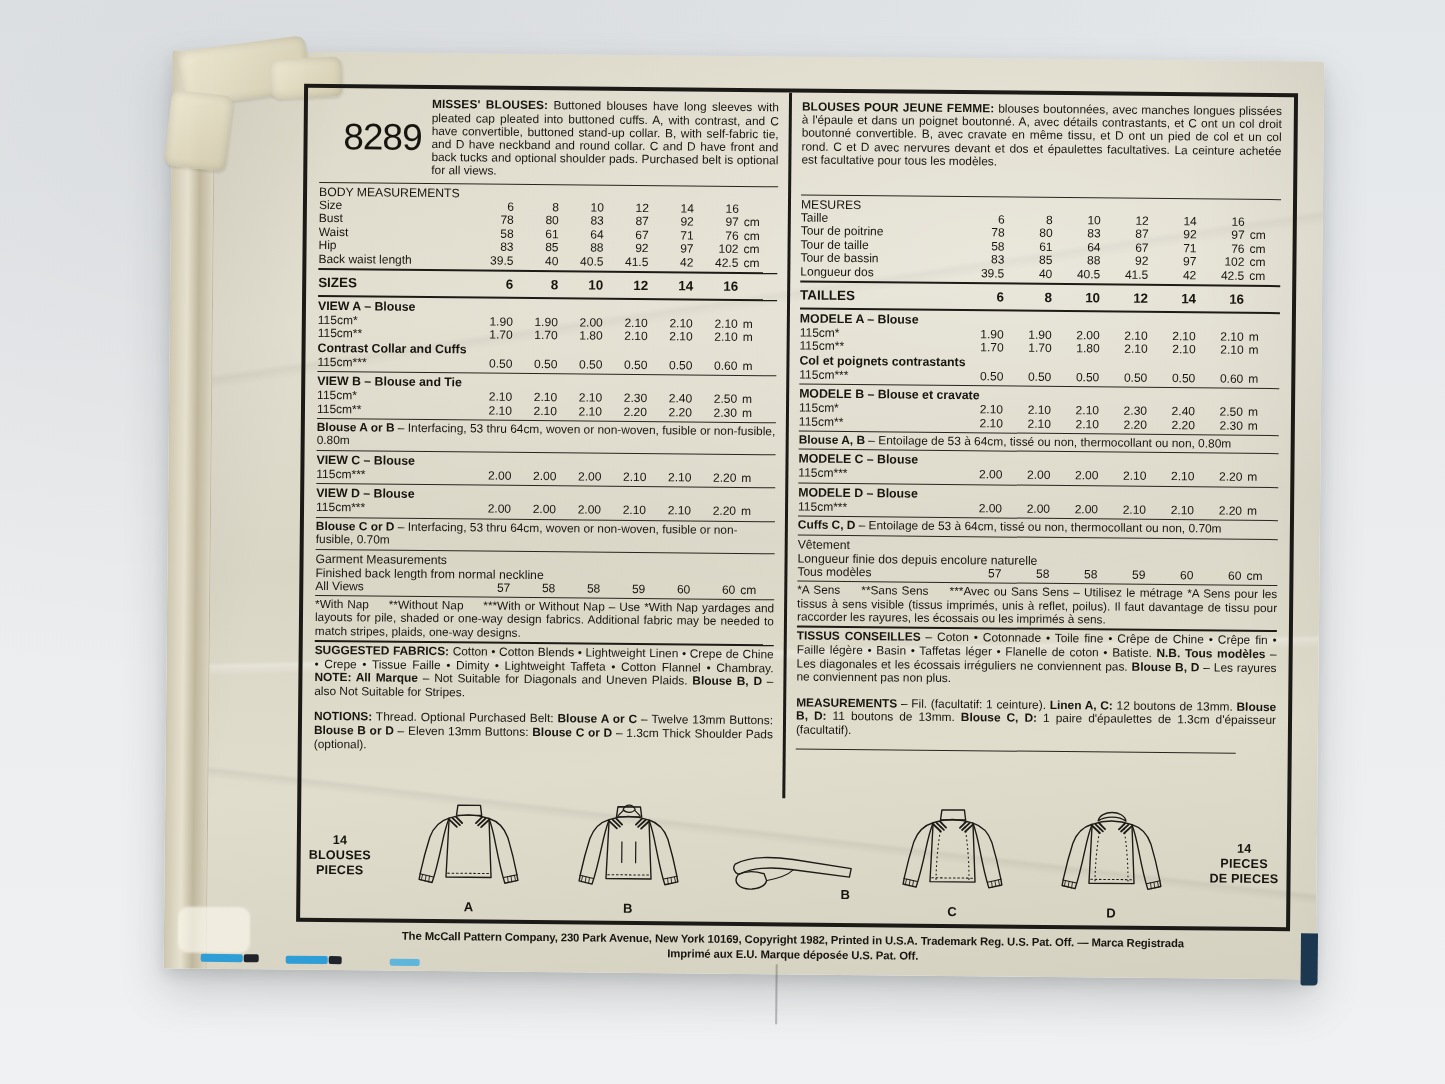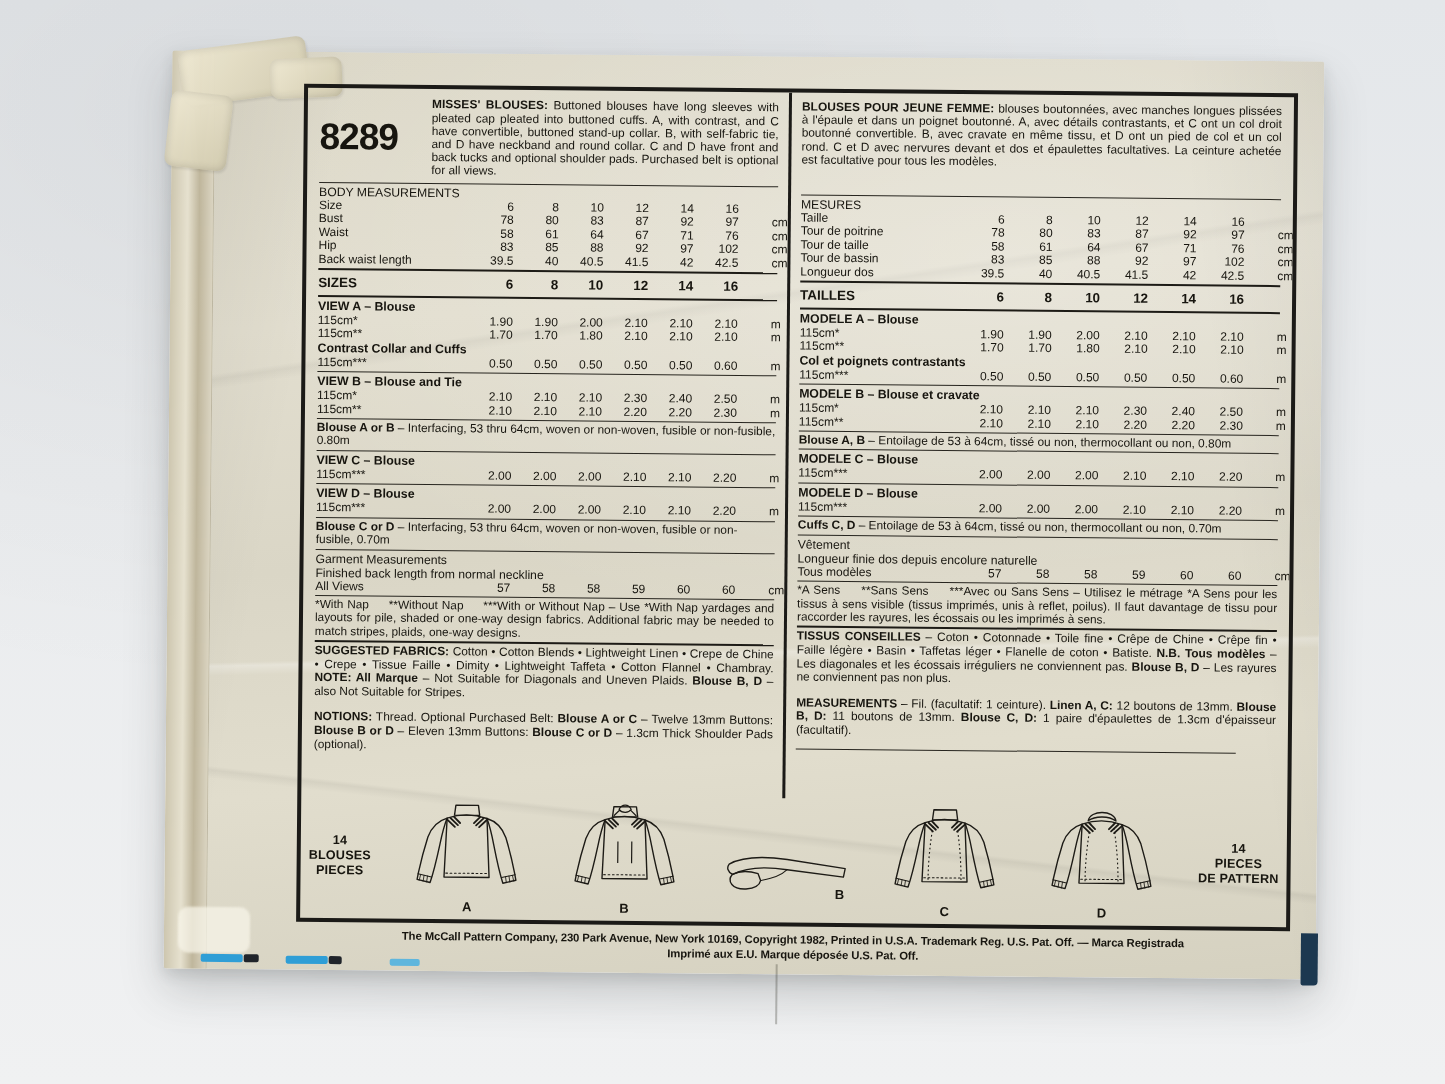--- a/index.html
+++ b/index.html
@@ -59,32 +59,32 @@
     display:flex;flex-direction:column;
   }
   .cols{display:flex;flex:1;min-height:0;overflow:hidden;}
   .col{box-sizing:border-box;}
   .col-en{width:481px;padding:6px 10px 0 12px;--lab:150px;--cw:45px;--uw:34px;}
   .col-fr{flex:1;border-left:3px solid #1b1a17;padding:6px 12px 0 10px;--lab:156px;--cw:48px;--uw:34px;}
 
   .p{font-size:11.9px;line-height:13.2px;text-align:justify;margin:0;}
   .p b{letter-spacing:.1px;}
   .hdr-en{display:flex;gap:10px;align-items:center;min-height:86px;}
-  .big-num{font-size:37px;font-weight:700;letter-spacing:-1px;width:102px;text-align:left;flex:none;}
+  .big-num{font-size:37px;font-weight:400;letter-spacing:-1px;width:102px;text-align:right;flex:none;}
   .hdr-fr{min-height:92px;display:flex;align-items:flex-start;padding-top:2px;}
 
   .hr{border-top:1.5px solid #27251f;margin:2px 0;}
   .hr2{border-top:2.4px solid #1d1b16;margin:2px 0;}
 
   .stitle{font-weight:700;font-size:12.3px;line-height:15px;}
   .meas-title{font-size:12.2px;line-height:14px;}
   .trow{display:grid;grid-template-columns:var(--lab) repeat(6,var(--cw)) var(--uw);
         font-size:12px;line-height:13.4px;}
   .trow .cell{text-align:right;}
-  .trow .unit{text-align:left;padding-left:5px;margin-left:28px;}
+  .trow .unit{text-align:left;padding-left:5px;}
   .sizes .trow{font-weight:700;font-size:13.4px;line-height:21px;}
   .note2{font-size:11.9px;line-height:13.4px;text-align:left;margin:2px 0;}
   .smallnote{font-size:11.8px;line-height:13.4px;text-align:justify;margin:2px 0;}
   .fabrics{font-size:11.9px;line-height:13.6px;text-align:justify;margin-top:2px;}
   .frule{border-top:1.4px solid #27251f;margin:3px 40px 0 0;}
 
   
   .band{margin-top:auto;display:flex;align-items:flex-end;justify-content:space-between;
         padding:4px 8px 6px 8px;height:124px;box-sizing:border-box;}
   .pieces{font-weight:700;font-size:12.6px;line-height:15px;text-align:center;letter-spacing:.2px;
@@ -541,21 +541,21 @@
           <svg width="122" height="104" viewBox="0 0 140 120">
             <use href="#blouse-base"></use>
               <use href="#collar-round"></use>
               <use href="#princess"></use>
           </svg>
           <div class="fig-label">D</div>
         </div>
         <div class="pieces">
           <div>14</div>
           <div>PIECES</div>
-          <div>DE PATTERN</div>
+          <div>DE PIECES</div>
         </div>
       </div>
     </div>
 
     <div class="copyright">
       <div class="copy-line">The McCall Pattern Company, 230 Park Avenue, New York 10169, Copyright 1982, Printed in U.S.A. Trademark Reg. U.S. Pat. Off. — Marca Registrada</div>
       <div class="copy-line">Imprimé aux E.U. Marque déposée U.S. Pat. Off.</div>
     </div>
   </div>
 </div>

